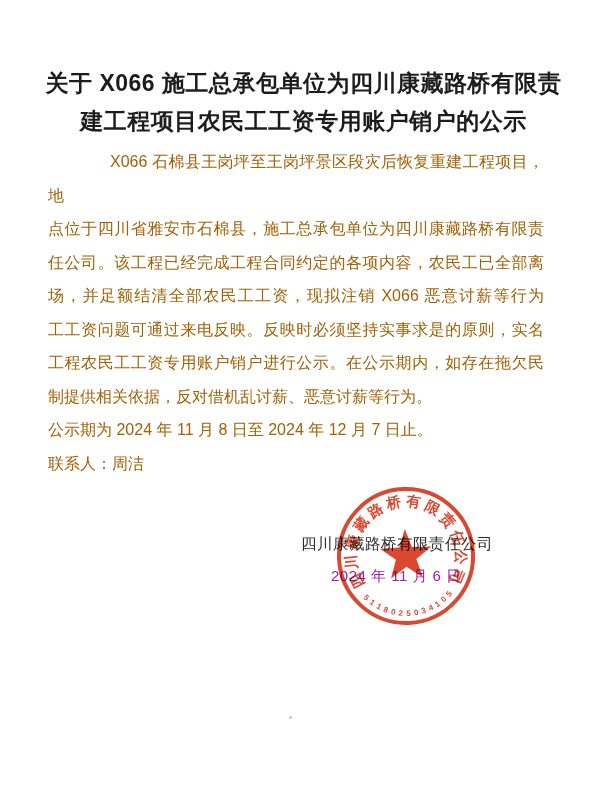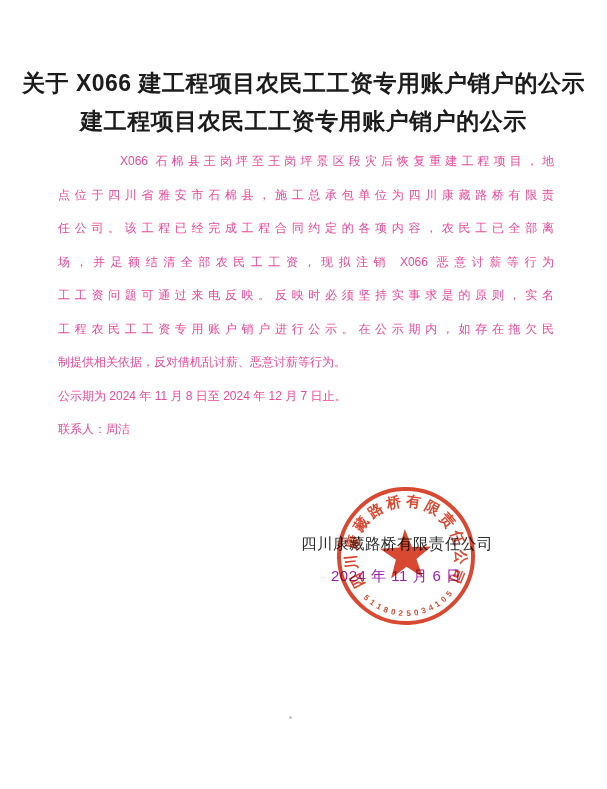--- a/index.html
+++ b/index.html
@@ -6,22 +6,22 @@
   .page{
     position:relative;width:607px;height:789px;background:#ffffff;overflow:hidden;
     font-family:"Liberation Sans","DejaVu Sans",sans-serif;color:#2c2c2c;
   }
   .doc-title{
     position:absolute;top:64px;left:0;width:607px;text-align:center;
     font-size:23px;font-weight:bold;line-height:38px;color:#1c1c1c;
     letter-spacing:0.5px;
   }
   .body-block{
-    position:absolute;left:58px;top:145px;width:496px;
-    font-size:12px;line-height:33.5px;color:#ec4899;
+    position:absolute;left:48px;top:145px;width:496px;
+    font-size:16px;line-height:33.5px;color:#a16207;
   }
   .line{min-height:33.5px;}
   .line.j{text-align:justify;text-align-last:justify;}
   .line.indent{text-indent:62px;}
   .sig-company{
     position:absolute;left:301px;top:534px;font-size:15.5px;color:#2c2c2c;
     letter-spacing:0.5px;
   }
   .sig-date{
     position:absolute;left:331px;top:567px;font-size:15px;color:#a21caf;
@@ -36,21 +36,21 @@
     position:absolute;left:289px;top:716px;width:3px;height:3px;
     background:#c6c6c6;border-radius:50%;
   }
 </style>
 </head>
 <body>
 
 <div class="page">
 
   <div class="doc-title">
-    <div>关于 X066 建工程项目农民工工资专用账户销户的公示</div>
+    <div>关于 X066 施工总承包单位为四川康藏路桥有限责</div>
     <div>建工程项目农民工工资专用账户销户的公示</div>
   </div>
 
   <div class="body-block">
     <div class="line j indent">X066 石棉县王岗坪至王岗坪景区段灾后恢复重建工程项目，地</div>
     <div class="line j">点位于四川省雅安市石棉县，施工总承包单位为四川康藏路桥有限责</div>
     <div class="line j">任公司。该工程已经完成工程合同约定的各项内容，农民工已全部离</div>
     <div class="line j">场，并足额结清全部农民工工资，现拟注销 X066 恶意讨薪等行为</div>
     <div class="line j">工工资问题可通过来电反映。反映时必须坚持实事求是的原则，实名</div>
     <div class="line j">工程农民工工资专用账户销户进行公示。在公示期内，如存在拖欠民</div>

